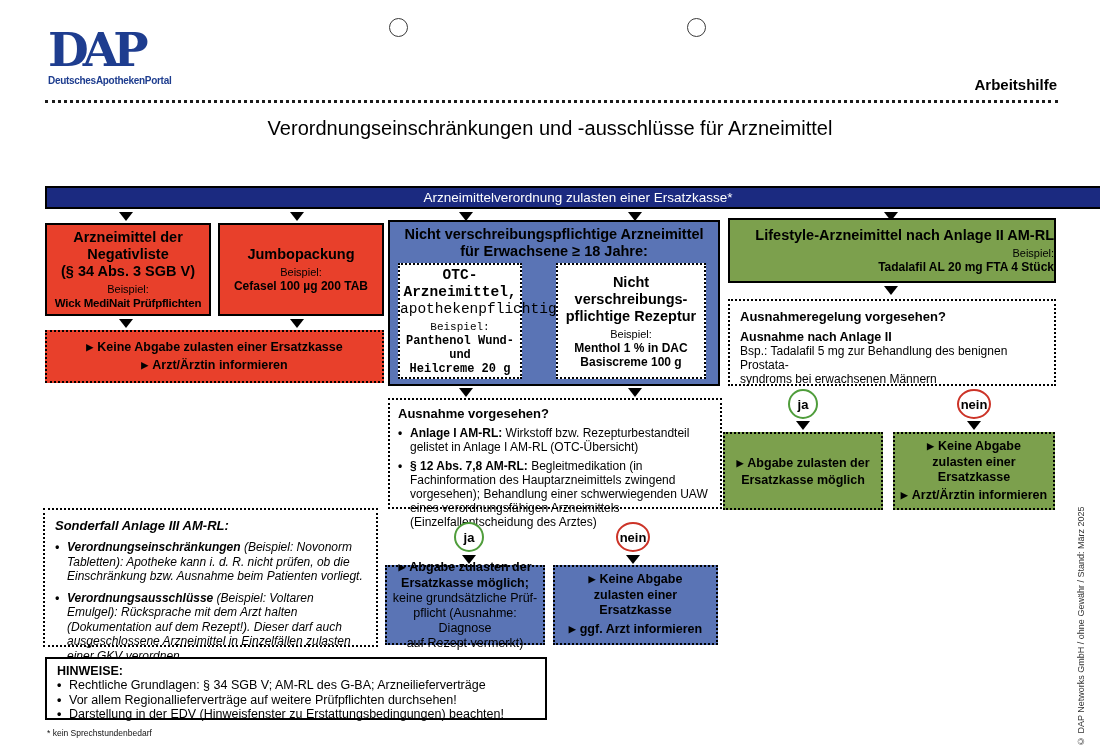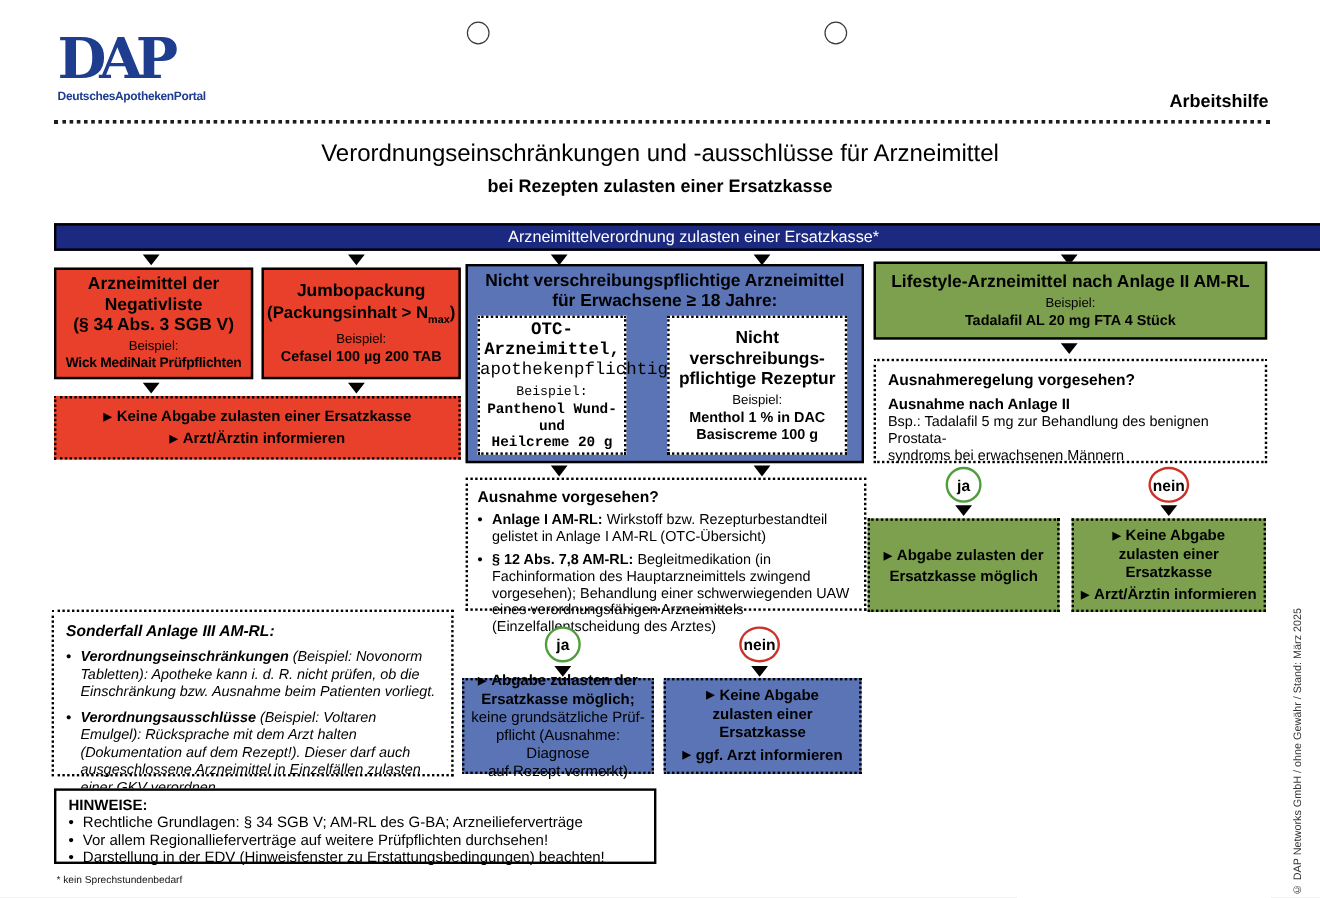--- a/index.html
+++ b/index.html
@@ -66,41 +66,39 @@
   <div class="abs" style="left:48px; top:28px;">
     <div class="logo-dap">DAP</div>
     <div class="logo-sub">DeutschesApothekenPortal</div>
   </div>
 
   <div class="abs arbeitshilfe" style="right:43px; top:76px;">Arbeitshilfe</div>
 
   <div class="abs dotline" style="left:45px; top:100px; width:1013px;"></div>
 
   <div class="abs title" style="top:117px;">Verordnungseinschränkungen und -ausschlüsse für Arzneimittel</div>
-  <div class="abs subtitle" style="top:147px;">bei Rezepten zulasten einer Ersatzkasse</div>
 
   <div class="abs banner" style="left:45px; top:186px; width:1066px; height:23px;">Arzneimittelverordnung zulasten einer Ersatzkasse*</div>
 
   <div class="arr" style="left:119px; top:212px;"></div>
   <div class="arr" style="left:290px; top:212px;"></div>
   <div class="arr" style="left:459px; top:212px;"></div>
   <div class="arr" style="left:628px; top:212px;"></div>
   <div class="arr" style="left:884px; top:212px;"></div>
 
   <div class="abs solid red cen vflex" style="left:45px; top:223px; width:166px; height:93px;">
     <div class="bt1">Arzneimittel der</div>
     <div class="bt1">Negativliste</div>
     <div class="bt1">(§ 34 Abs. 3 SGB V)</div>
     <div class="beisp">Beispiel:</div>
     <div class="exname">Wick MediNait Prüfpflichten</div>
   </div>
 
   <div class="abs solid red cen vflex" style="left:218px; top:223px; width:166px; height:93px;">
     <div class="bt1">Jumbopackung</div>
-    <div class="bt2"><span>(Packungsinhalt &gt; N</span><sub style="font-size:9px;">max</sub><span>)</span></div>
     <div class="beisp">Beispiel:</div>
     <div class="exname2">Cefasel 100 µg 200 TAB</div>
   </div>
 
   <div class="arr" style="left:119px; top:319px;"></div>
   <div class="arr" style="left:290px; top:319px;"></div>
 
   <div class="abs dotted red vflex" style="left:45px; top:330px; width:339px; height:53px; font-size:12.5px; line-height:17px;">
     <div class="oline">
         <span class="play">▶</span>
@@ -172,21 +170,21 @@
         <span>Keine Abgabe</span>
       </div>
     <div>zulasten einer</div>
     <div>Ersatzkasse</div>
     <div class="oline" style="margin-top:4px;">
         <span class="play">▶</span>
         <span>ggf. Arzt informieren</span>
       </div>
   </div>
 
-  <div class="abs solid green cen vflex" style="left:728px; top:218px; width:328px; height:65px;">
+  <div class="abs solid green cen vflex" style="left:728px; top:218px; width:328px; height:65px;align-items:flex-end;">
     <div class="bt1">Lifestyle-Arzneimittel nach Anlage II AM-RL</div>
     <div class="beisp">Beispiel:</div>
     <div class="exname2">Tadalafil AL 20 mg FTA 4 Stück</div>
   </div>
 
   <div class="arr" style="left:884px; top:286px;"></div>
 
   <div class="abs dotted" style="left:728px; top:299px; width:328px; height:87px; background:#fff; padding:8px 10px;">
     <div class="qtitle" style="margin-bottom:6px;">Ausnahmeregelung vorgesehen?</div>
     <div style="font-size:12.5px; font-weight:bold; line-height:14px;">Ausnahme nach Anlage II</div>

